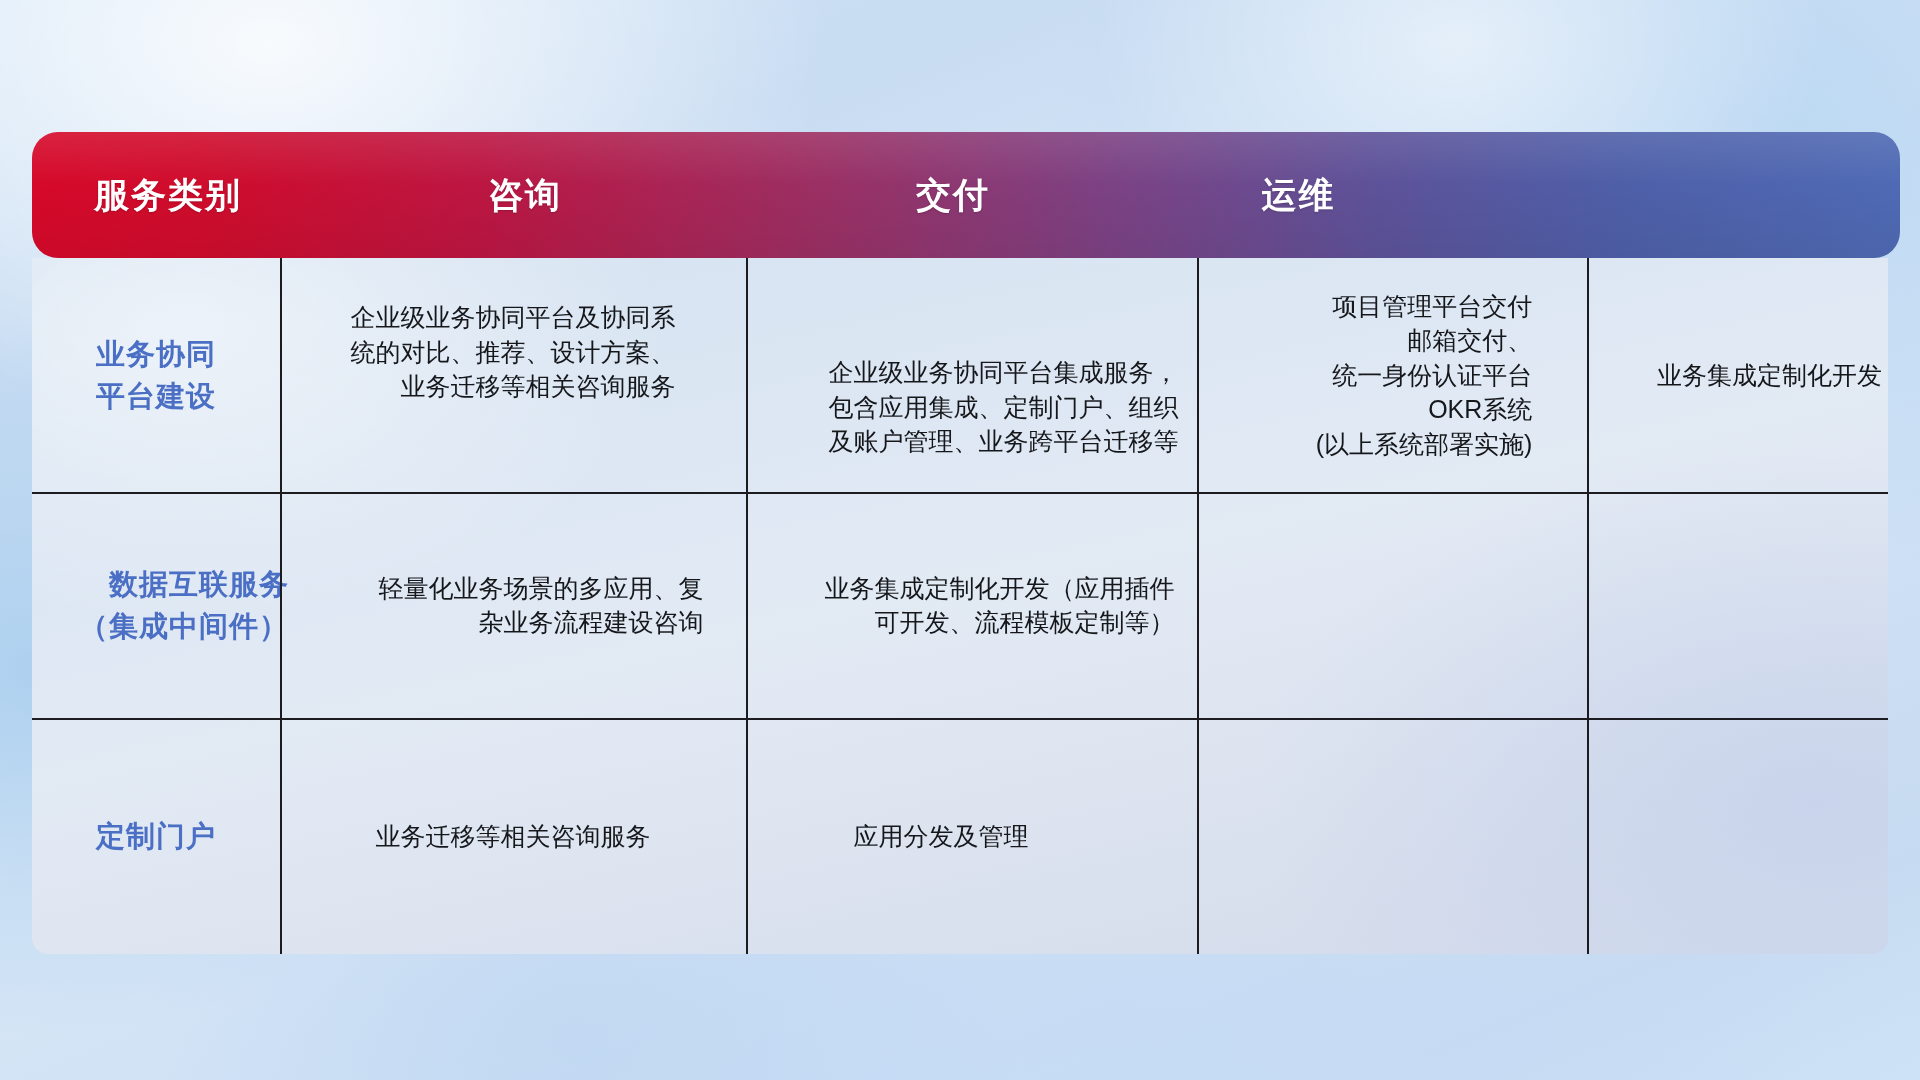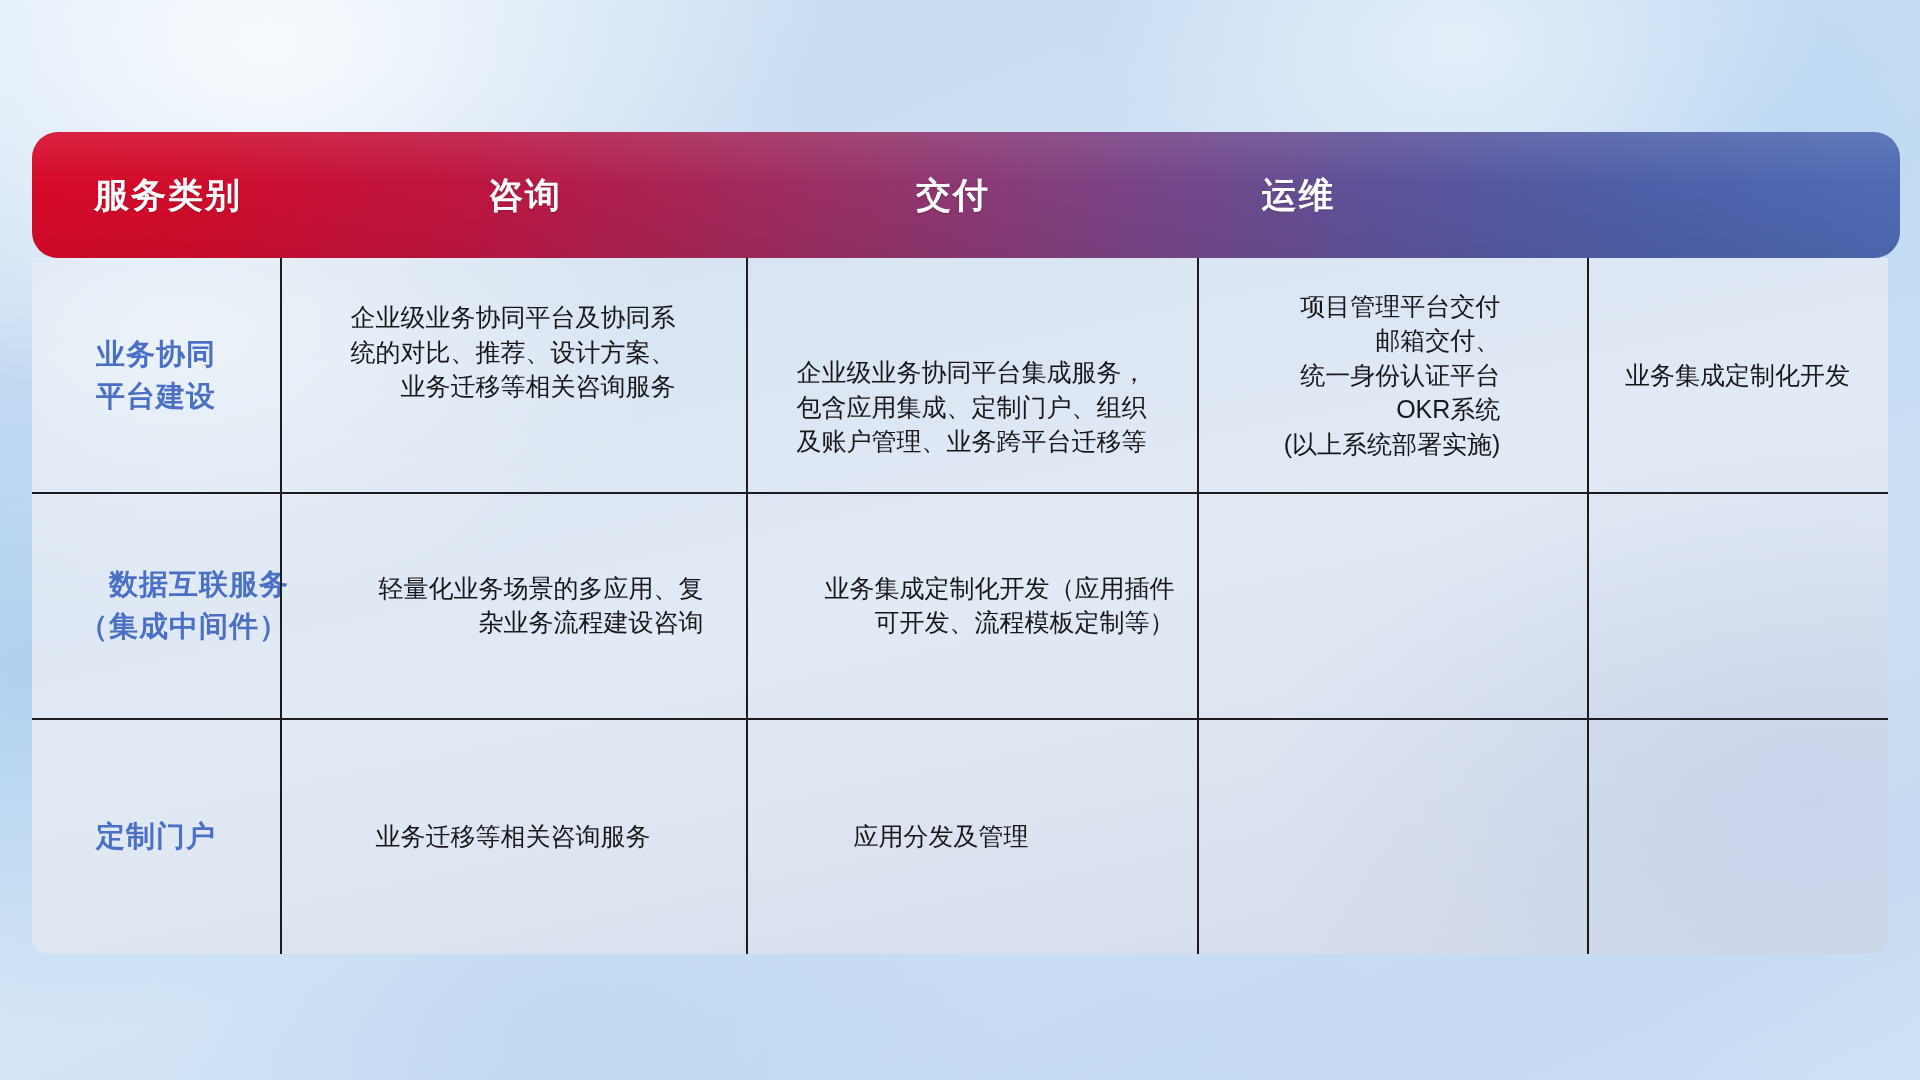--- a/index.html
+++ b/index.html
@@ -164,21 +164,21 @@
 
     <div class="hdiv" id="hdiv1" style="top: 234px;"></div>
     <div class="hdiv" id="hdiv2" style="top: 460px;"></div>
 
     <div class="row" id="row0" style="height: 234px; top: 0px;">
       <div class="cell cat" style="width: 248px; flex: 0 0 248px; height: 234px;">业务协同
 平台建设</div>
       <div class="cell" style="width: 466px; flex: 0 0 466px; height: 188px;">企业级业务协同平台及协同系
 统的对比、推荐、设计方案、
 业务迁移等相关咨询服务</div>
-      <div class="cell" style="width: 451px; flex: 0 0 451px; height: 298px;">企业级业务协同平台集成服务，
+      <div class="cell" style="width: 451px; flex: 0 0 451px; height: 298px; margin-left: 32px;">企业级业务协同平台集成服务，
 包含应用集成、定制门户、组织
 及账户管理、业务跨平台迁移等</div>
       <div class="cell" style="width: 390px; flex: 0 0 390px; height: 234px;">项目管理平台交付
 邮箱交付、
 统一身份认证平台
 OKR系统
 (以上系统部署实施)</div>
       <div class="cell" style="width: 301px; flex: 0 0 301px; height: 234px;">业务集成定制化开发</div>
     </div>
 

